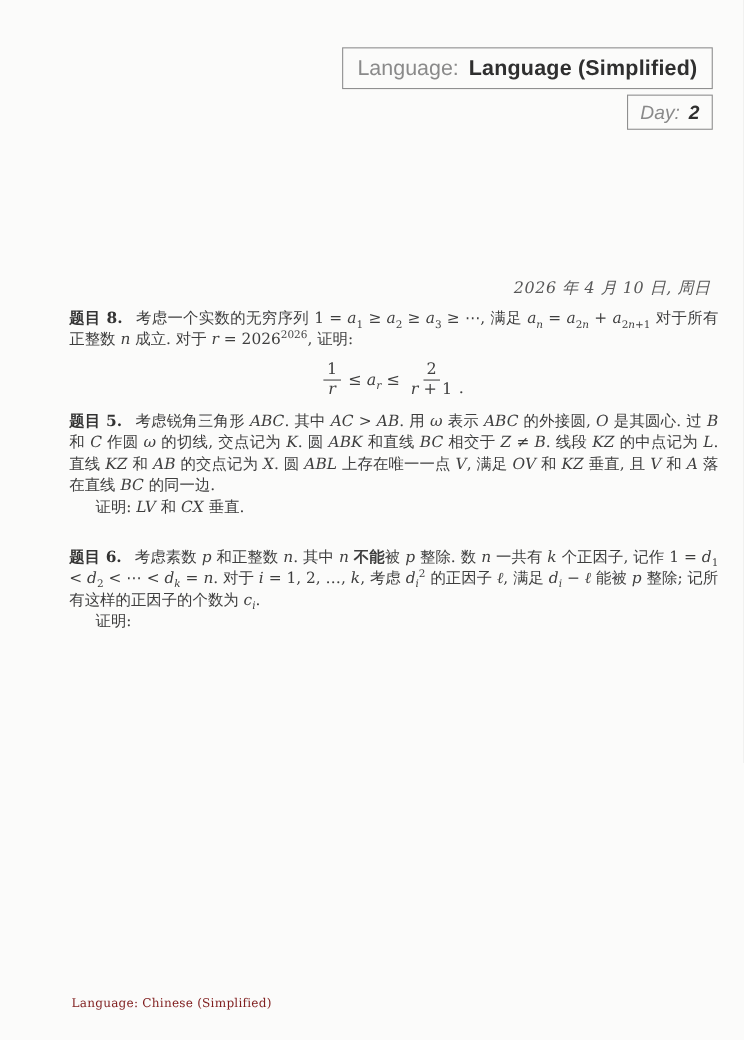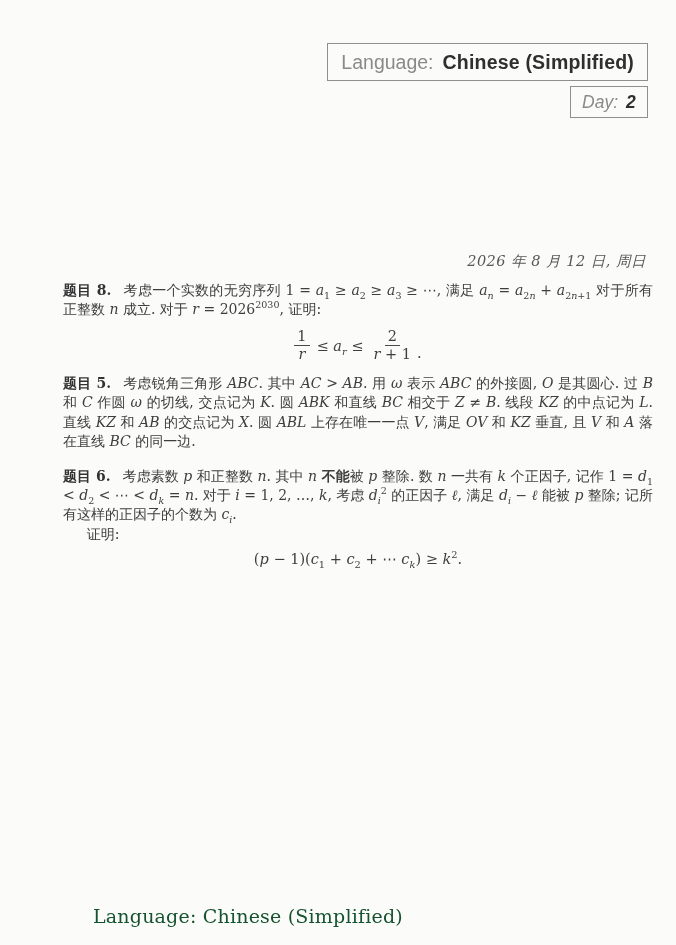--- a/index.html
+++ b/index.html
@@ -31,79 +31,79 @@
     font-style:italic;font-size:14.5px;color:#575757;
     letter-spacing:0.5px;
   }
   
   .body{
     position:absolute;left:63px;top:281px;width:590px;
     font-size:14px;line-height:1.39;text-align:justify;
   }
   .prob{margin:0;}
   .prob-5{}
-  .prob-6{margin-top:15px;}
+  .prob-6{margin-top:27px;}
   .plabel{margin-right:0.85em;color:#333;}
   .proof{margin:0;padding-left:1.7em;}
   i{font-style:italic;}
   sub,sup{font-size:68%;line-height:0;}
   
   .formula{text-align:center;font-size:14.5px;color:#3e3e3e;}
   .f1{margin:8px 0 10px;display:flex;justify-content:center;align-items:center;gap:7px;}
   .frac{display:inline-flex;flex-direction:column;align-items:center;line-height:1.2;}
   .frac .num{padding:0 3px;border-bottom:1px solid #4a4a4a;}
   .frac .den{padding:0 3px;}
   .f1 .suffix{position:relative;top:7px;margin-left:-4px;}
   .f2{margin-top:5px;}
   
   .footer{
     position:absolute;left:65px;top:905px;
-    font-size:19px;color:#14532d;letter-spacing:0.2px;margin-left:28px;
+    font-size:11px;color:#7f1d1d;letter-spacing:0.2px;
   }
 </style>
 </head>
 <body>
 
 <div class="page">
 
   <div class="hdr-box lang-box">
     <span class="hdr-label">Language:</span>
-    <span class="hdr-value">Chinese (Simplified)</span>
+    <span class="hdr-value">Language (Simplified)</span>
   </div>
 
   <div class="hdr-box day-box">
     <span class="hdr-label">Day:</span>
     <span class="hdr-value">2</span>
   </div>
 
-  <div class="date">2026 年 8 月 12 日, 周日</div>
+  <div class="date">2026 年 4 月 10 日, 周日</div>
 
   <div class="body">
 
-    <p class="prob prob-4"><b class="plabel">题目 8.</b><span>考虑一个实数的无穷序列 1 = <i>a</i><sub>1</sub> ≥ <i>a</i><sub>2</sub> ≥ <i>a</i><sub>3</sub> ≥ ⋯, 满足 <i>a</i><sub><i>n</i></sub> = <i>a</i><sub>2<i>n</i></sub> + <i>a</i><sub>2<i>n</i>+1</sub> 对于所有正整数 <i>n</i> 成立. 对于 <i>r</i> = 2026<sup>2030</sup>, 证明:</span></p>
+    <p class="prob prob-4"><b class="plabel">题目 8.</b><span>考虑一个实数的无穷序列 1 = <i>a</i><sub>1</sub> ≥ <i>a</i><sub>2</sub> ≥ <i>a</i><sub>3</sub> ≥ ⋯, 满足 <i>a</i><sub><i>n</i></sub> = <i>a</i><sub>2<i>n</i></sub> + <i>a</i><sub>2<i>n</i>+1</sub> 对于所有正整数 <i>n</i> 成立. 对于 <i>r</i> = 2026<sup>2026</sup>, 证明:</span></p>
 
     <div class="formula f1">
       <span class="frac">
           <span class="num">1</span>
           <span class="den"><i>r</i></span>
         </span>
       <span class="mid">≤ <i>a</i><sub><i>r</i></sub> ≤</span>
       <span class="frac">
           <span class="num">2</span>
           <span class="den"><i>r</i> + 1</span>
         </span>
       <span class="suffix">.</span>
     </div>
 
     <p class="prob prob-5"><b class="plabel">题目 5.</b><span>考虑锐角三角形 <i>ABC</i>. 其中 <i>AC</i> &gt; <i>AB</i>. 用 <i>ω</i> 表示 <i>ABC</i> 的外接圆, <i>O</i> 是其圆心. 过 <i>B</i> 和 <i>C</i> 作圆 <i>ω</i> 的切线, 交点记为 <i>K</i>. 圆 <i>ABK</i> 和直线 <i>BC</i> 相交于 <i>Z</i> ≠ <i>B</i>. 线段 <i>KZ</i> 的中点记为 <i>L</i>. 直线 <i>KZ</i> 和 <i>AB</i> 的交点记为 <i>X</i>. 圆 <i>ABL</i> 上存在唯一一点 <i>V</i>, 满足 <i>OV</i> 和 <i>KZ</i> 垂直, 且 <i>V</i> 和 <i>A</i> 落在直线 <i>BC</i> 的同一边.</span></p>
 
+    <p class="proof">证明: <i>LV</i> 和 <i>CX</i> 垂直.</p>
 
     <p class="prob prob-6"><b class="plabel">题目 6.</b><span>考虑素数 <i>p</i> 和正整数 <i>n</i>. 其中 <i>n</i> <b>不能</b>被 <i>p</i> 整除. 数 <i>n</i> 一共有 <i>k</i> 个正因子, 记作 1 = <i>d</i><sub>1</sub> &lt; <i>d</i><sub>2</sub> &lt; ⋯ &lt; <i>d</i><sub><i>k</i></sub> = <i>n</i>. 对于 <i>i</i> = 1, 2, …, <i>k</i>, 考虑 <i>d</i><sub><i>i</i></sub><sup>2</sup> 的正因子 <i>ℓ</i>, 满足 <i>d</i><sub><i>i</i></sub> − <i>ℓ</i> 能被 <i>p</i> 整除; 记所有这样的正因子的个数为 <i>c</i><sub><i>i</i></sub>.</span></p>
 
     <p class="proof">证明:</p>
 
-    <div class="formula f2">(<i>p</i> − 1)(<i>c</i><sub>1</sub> + <i>c</i><sub>2</sub> + ⋯ <i>c</i><sub><i>k</i></sub>) ≥ <i>k</i><sup>2</sup>.</div>
 
   </div>
 
   <div class="footer">Language: Chinese (Simplified)</div>
 
 </div>
 
 </body></html>

